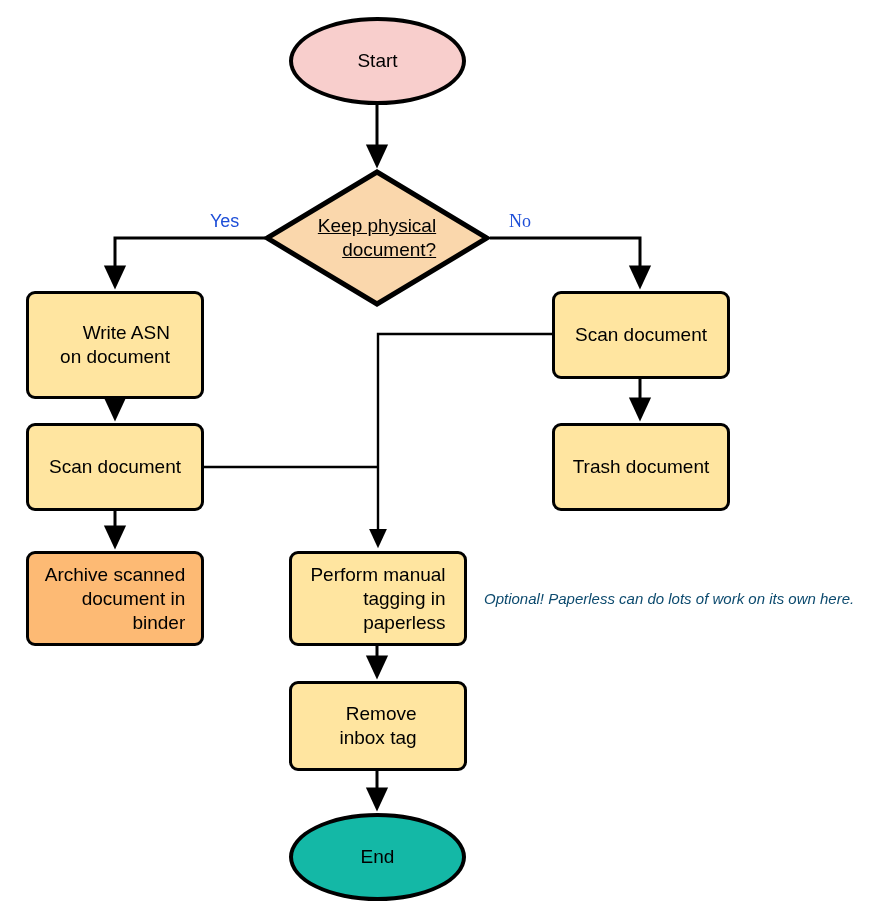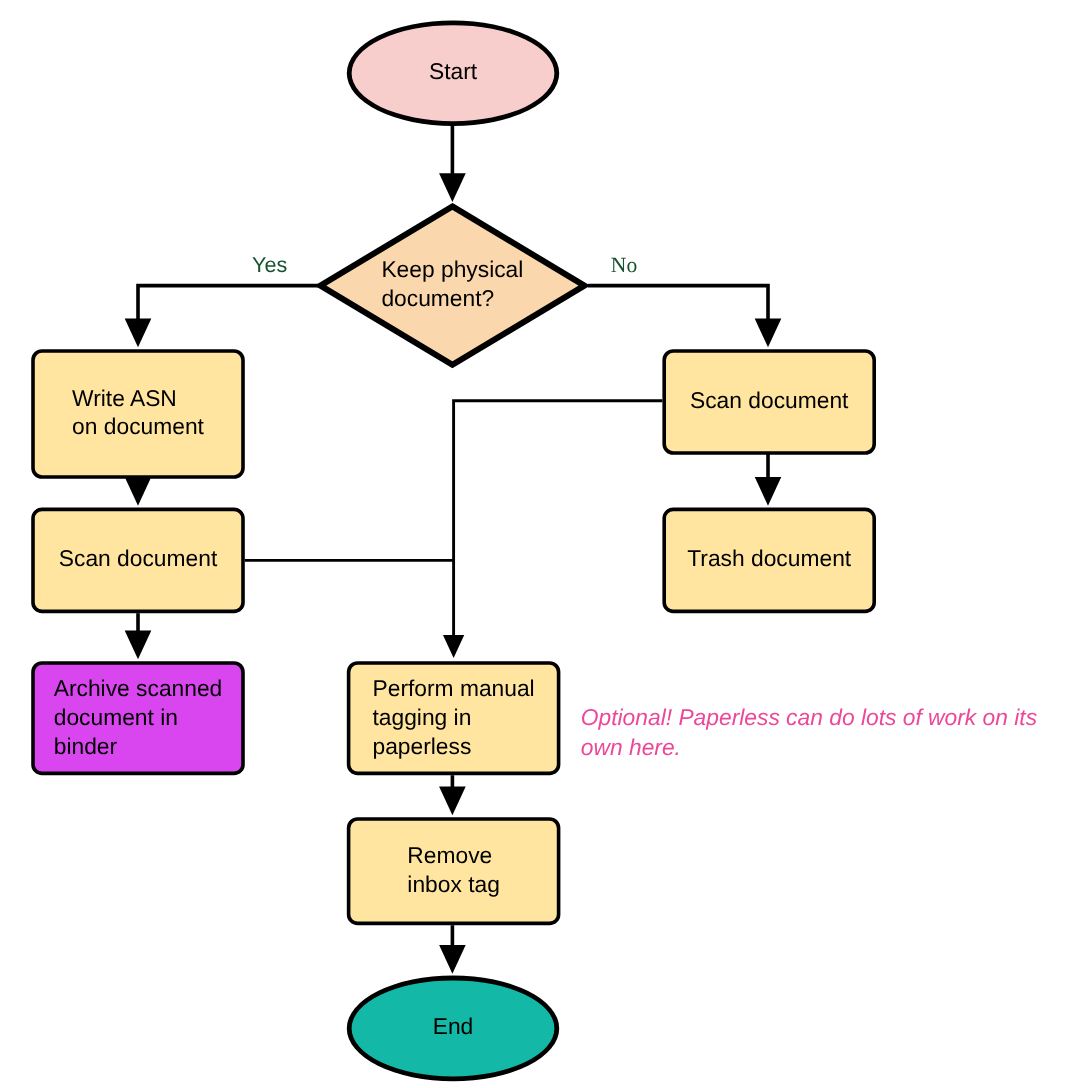--- a/index.html
+++ b/index.html
@@ -23,21 +23,21 @@
     top: 0;
     width: 888px;
     height: 907px;
   }
   .node {
     position: absolute;
     box-sizing: border-box;
     display: flex;
     align-items: center;
     justify-content: center;
-    text-align: left;
+    text-align: right;
     color: #000000;
     z-index: 2;
   }
   .node-process {
     border: 3px solid #000000;
     border-radius: 9px;
     font-size: 19px;
     line-height: 24px;
   }
   .node-terminator {
@@ -57,35 +57,36 @@
     left: 0;
     top: 0;
     width: 100%;
     height: 100%;
     z-index: 1;
   }
   .node-decision .decision-label {
     position: relative;
     z-index: 2;
     padding: 0 14px;
+    text-decoration: underline;
   }
   .edge-label {
     position: absolute;
     font-size: 18px;
     line-height: 20px;
-    color: #14532d;
+    color: #1d4ed8;
     z-index: 3;
     white-space: nowrap;
   }
   .annotation {
     position: absolute;
-    font-size: 19px;
+    font-size: 15px;
     line-height: 25px;
     font-style: italic;
-    color: #ec4899;
+    color: #0c4a6e;
     z-index: 3;
   }
 </style>
 </head>
 <body>
 
 <div id="canvas">
 
   <svg id="edges" viewBox="0 0 888 907" xmlns="http://www.w3.org/2000/svg">
     <defs>
@@ -134,21 +135,21 @@
   </div>
 
   <div class="node node-process" style="left:26px; top:291px; width:178px; height:108px; background:#ffe5a0;">
     <span>Write ASN<br>on document</span>
   </div>
 
   <div class="node node-process" style="left:26px; top:423px; width:178px; height:88px; background:#ffe5a0;">
     <span>Scan document</span>
   </div>
 
-  <div class="node node-process" style="left:26px; top:551px; width:178px; height:95px; background:#d946ef;">
+  <div class="node node-process" style="left:26px; top:551px; width:178px; height:95px; background:#fdba74;">
     <span>Archive scanned<br>document in<br>binder</span>
   </div>
 
   <div class="node node-process" style="left:552px; top:291px; width:178px; height:88px; background:#ffe5a0;">
     <span>Scan document</span>
   </div>
 
   <div class="node node-process" style="left:552px; top:423px; width:178px; height:88px; background:#ffe5a0;">
     <span>Trash document</span>
   </div>

